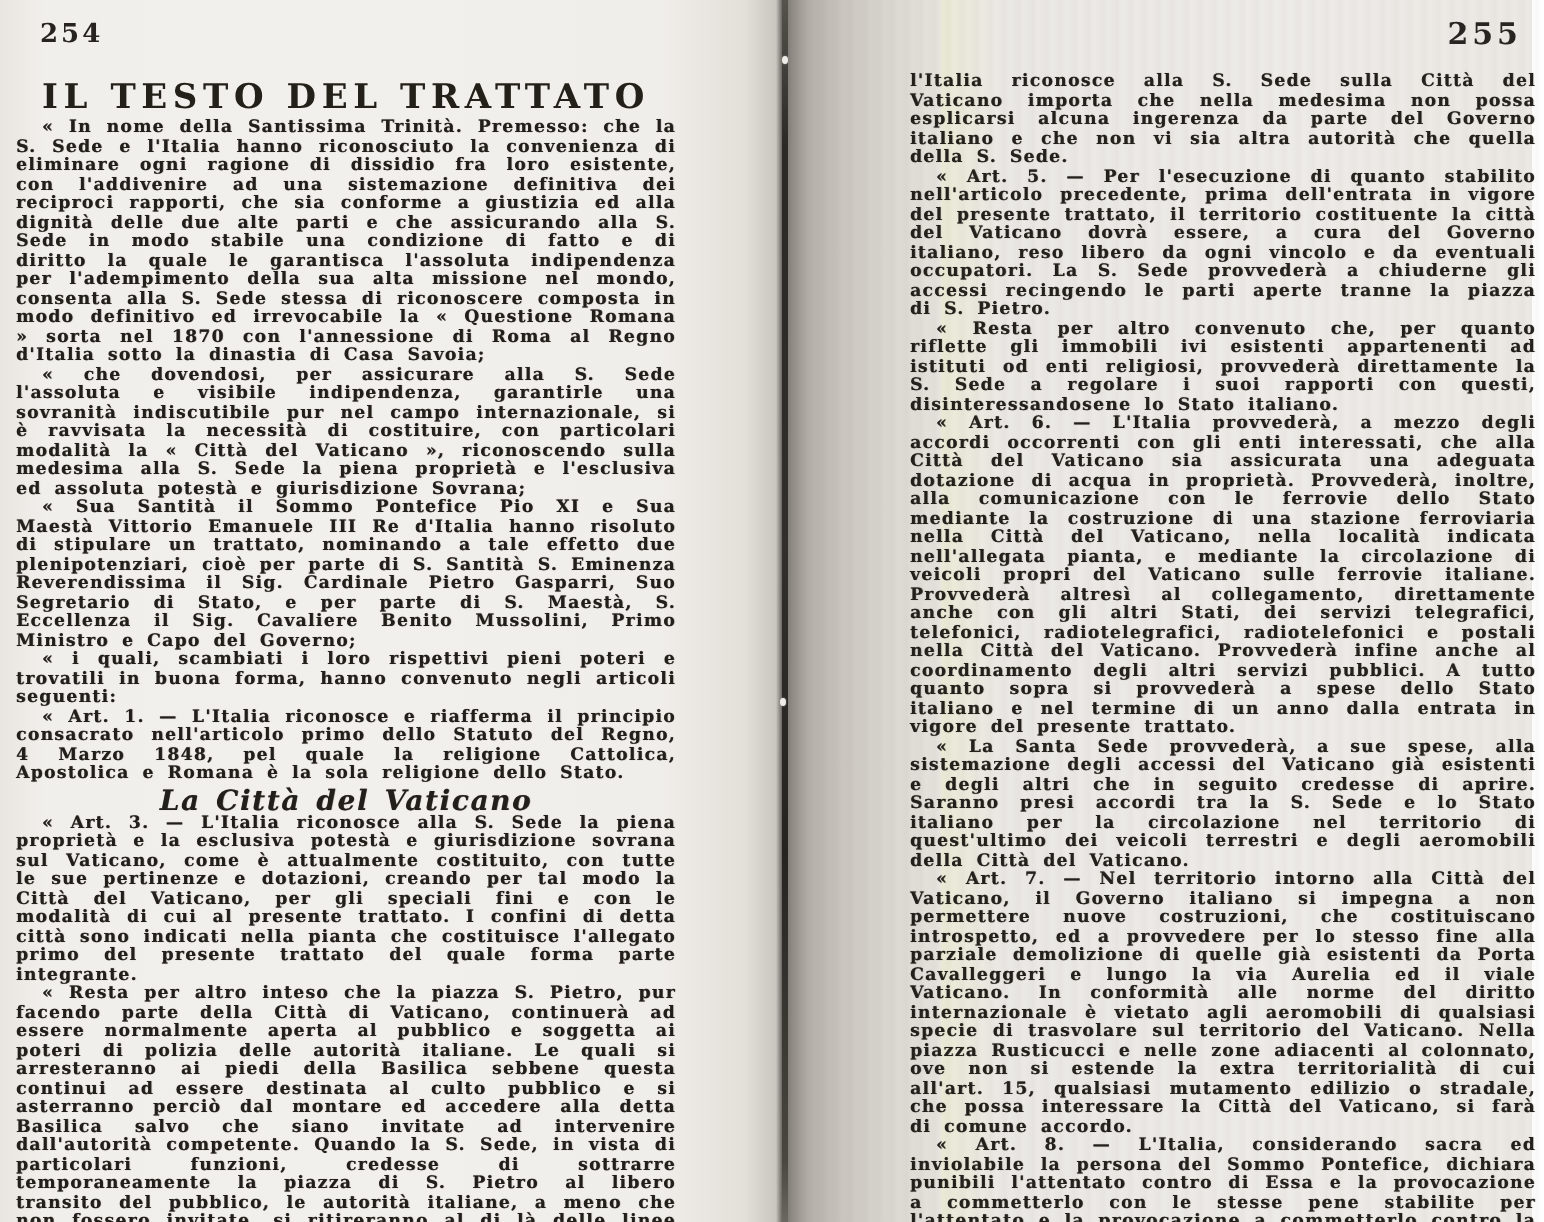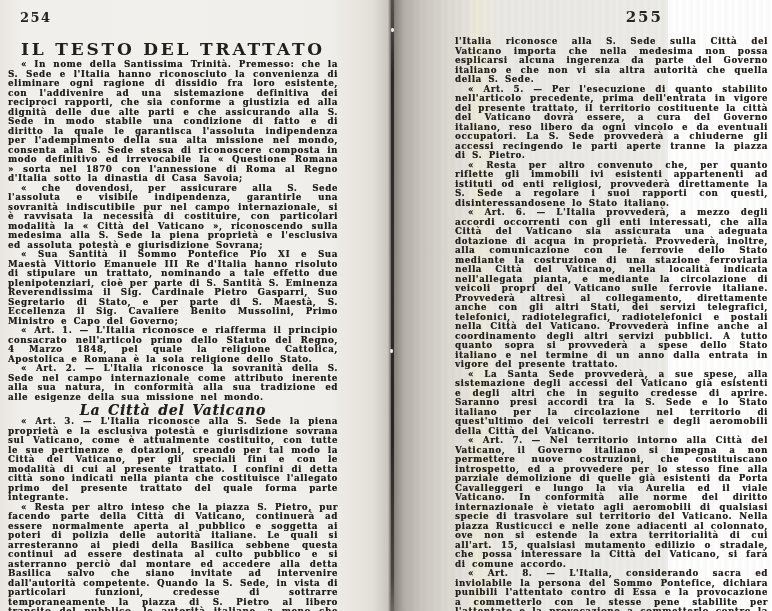--- a/index.html
+++ b/index.html
@@ -3,28 +3,27 @@
 <meta charset="utf-8">
 <style>
   html, body {
     margin: 0; padding: 0;
     width: 772px; height: 611px;
     overflow: hidden;
     font-family: "DejaVu Serif", "Liberation Serif", serif;
   }
   .scan {
     position: relative;
-    width: 644px; height: 611px;
+    width: 766px; height: 611px;
     background: linear-gradient(90deg,
       #e9e6e1 0px, #f1efeb 22px, #f2f0ec 180px, #f0eeea 330px,
       #e3dfd9 372px, #c9c5bf 388px, #6b6762 391px,
       #8f8a84 396px, #b3aea7 404px, #c9c5be 420px,
       #dbd7d1 445px, #e7e4df 470px, #ecead6 471px,
       #ebe9e5 500px, #eeece8 650px, #ece9e5 772px);
-    padding-left: 24px;
   }
   
   .scan::after {
     content: "";
     position: absolute; left: 397px; top: 0; width: 375px; height: 611px;
     background: repeating-linear-gradient(90deg,
       rgba(120,112,100,0.05) 0px, rgba(255,255,255,0) 3px, rgba(120,112,100,0.04) 7px);
     pointer-events: none;
   }
   .gutter {
@@ -95,22 +94,22 @@
   <div class="speck" style="left:391px; top:28px;"></div>
   <div class="speck" style="left:390px; top:349px;"></div>
 
   <div>
     <div class="pagenum left">254</div>
     <h1 class="title">IL TESTO DEL TRATTATO</h1>
     <div class="body body-left" id="left-body">
         <p class="para">« In nome della Santissima Trinità. Premesso: che la S. Sede e l'Italia hanno riconosciuto la convenienza di eliminare ogni ragione di dissidio fra loro esistente, con l'addivenire ad una sistemazione definitiva dei reciproci rapporti, che sia conforme a giustizia ed alla dignità delle due alte parti e che assicurando alla S. Sede in modo stabile una condizione di fatto e di diritto la quale le garantisca l'assoluta indipendenza per l'adempimento della sua alta missione nel mondo, consenta alla S. Sede stessa di riconoscere composta in modo definitivo ed irrevocabile la « Questione Romana » sorta nel 1870 con l'annessione di Roma al Regno d'Italia sotto la dinastia di Casa Savoia;</p>
         <p class="para">« che dovendosi, per assicurare alla S. Sede l'assoluta e visibile indipendenza, garantirle una sovranità indiscutibile pur nel campo internazionale, si è ravvisata la necessità di costituire, con particolari modalità la « Città del Vaticano », riconoscendo sulla medesima alla S. Sede la piena proprietà e l'esclusiva ed assoluta potestà e giurisdizione Sovrana;</p>
         <p class="para">« Sua Santità il Sommo Pontefice Pio XI e Sua Maestà Vittorio Emanuele III Re d'Italia hanno risoluto di stipulare un trattato, nominando a tale effetto due plenipotenziari, cioè per parte di S. Santità S. Eminenza Reverendissima il Sig. Cardinale Pietro Gasparri, Suo Segretario di Stato, e per parte di S. Maestà, S. Eccellenza il Sig. Cavaliere Benito Mussolini, Primo Ministro e Capo del Governo;</p>
+        <p class="para">« i quali, scambiati i loro rispettivi pieni poteri e trovatili in buona forma, hanno convenuto negli articoli seguenti:</p>
         <p class="para">« Art. 1. — L'Italia riconosce e riafferma il principio consacrato nell'articolo primo dello Statuto del Regno, 4 Marzo 1848, pel quale la religione Cattolica, Apostolica e Romana è la sola religione dello Stato.</p>
-        <p class="para">« Art. 2. — L'Italia riconosce la sovranità della S. Sede nel campo internazionale come attributo inerente alla sua natura, in conformità alla sua tradizione ed alle esigenze della sua missione nel mondo.</p>
         <div class="subheading">La Città del Vaticano</div>
         <p class="para">« Art. 3. — L'Italia riconosce alla S. Sede la piena proprietà e la esclusiva potestà e giurisdizione sovrana sul Vaticano, come è attualmente costituito, con tutte le sue pertinenze e dotazioni, creando per tal modo la Città del Vaticano, per gli speciali fini e con le modalità di cui al presente trattato. I confini di detta città sono indicati nella pianta che costituisce l'allegato primo del presente trattato del quale forma parte integrante.</p>
         <p class="para">« Resta per altro inteso che la piazza S. Pietro, pur facendo parte della Città di Vaticano, continuerà ad essere normalmente aperta al pubblico e soggetta ai poteri di polizia delle autorità italiane. Le quali si arresteranno ai piedi della Basilica sebbene questa continui ad essere destinata al culto pubblico e si asterranno perciò dal montare ed accedere alla detta Basilica salvo che siano invitate ad intervenire dall'autorità competente. Quando la S. Sede, in vista di particolari funzioni, credesse di sottrarre temporaneamente la piazza di S. Pietro al libero transito del pubblico, le autorità italiane, a meno che non fossero invitate, si ritireranno al di là delle linee esterne del colonnato berniniano e del loro prolungamento.</p>
       </div>
   </div>
 
   <div>
     <div class="pagenum right">255</div>
     <div class="body body-right" id="right-body">
         <p class="para cont">l'Italia riconosce alla S. Sede sulla Città del Vaticano importa che nella medesima non possa esplicarsi alcuna ingerenza da parte del Governo italiano e che non vi sia altra autorità che quella della S. Sede.</p>

